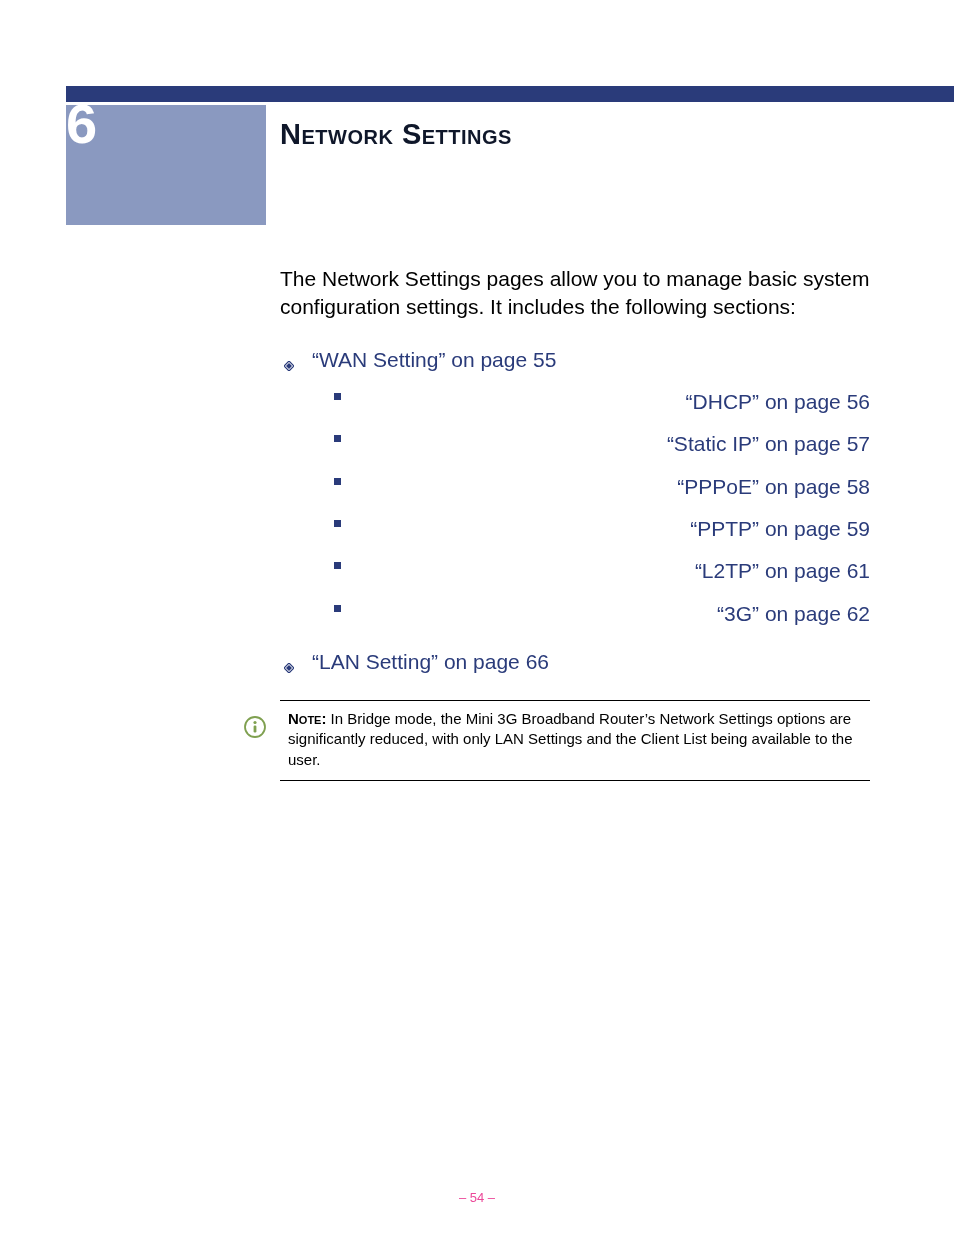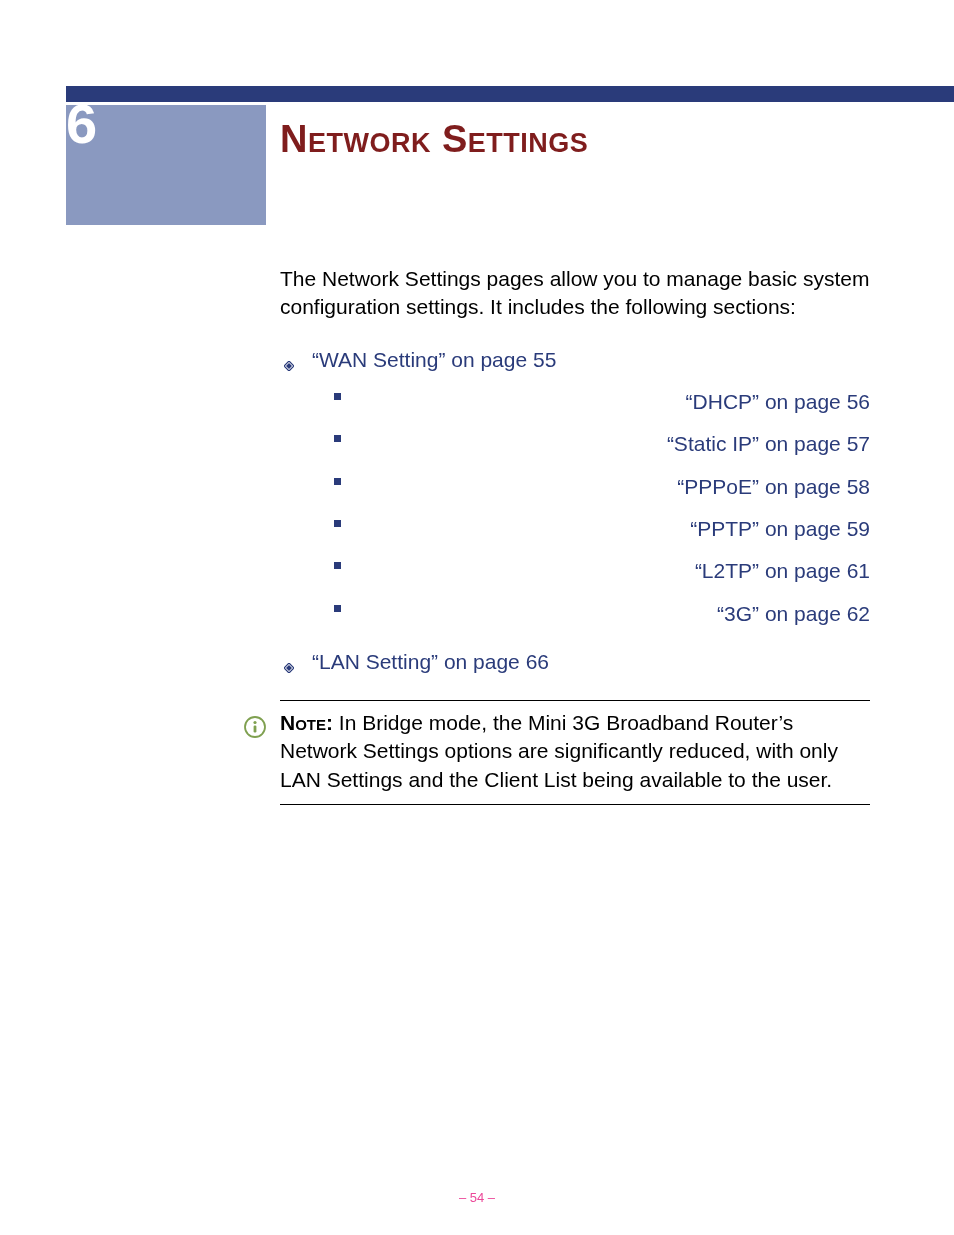--- a/index.html
+++ b/index.html
@@ -44,23 +44,23 @@
     font-size: 56px;
     font-weight: bold;
     color: #ffffff;
     font-family: Verdana, Geneva, sans-serif;
     line-height: 1;
   }
   .chapter-title {
     position: absolute;
     left: 280px;
     top: 118px;
-    font-size: 38px;
+    font-size: 29px;
     font-weight: bold;
-    color: #7f1d1d;
+    color: #0f172a;
     font-variant: small-caps;
     letter-spacing: 0.5px;
     font-family: Verdana, Geneva, sans-serif;
   }
   .body {
     position: absolute;
     left: 280px;
     top: 265px;
     width: 590px;
     font-size: 21px;
@@ -116,22 +116,23 @@
     top: 700px;
     width: 590px;
   }
   .note-rule {
     border: none;
     border-top: 1px solid #000000;
     margin: 0;
   }
   .note-body {
     padding: 8px 0 10px 0;
-    font-size: 21px;
+    font-size: 15px;
     line-height: 1.35;
+    margin-left: 8px;
   }
   .note-label {
     font-variant: small-caps;
     font-weight: bold;
   }
   .note-icon {
     position: absolute;
     left: 244px;
     top: 716px;
   }

